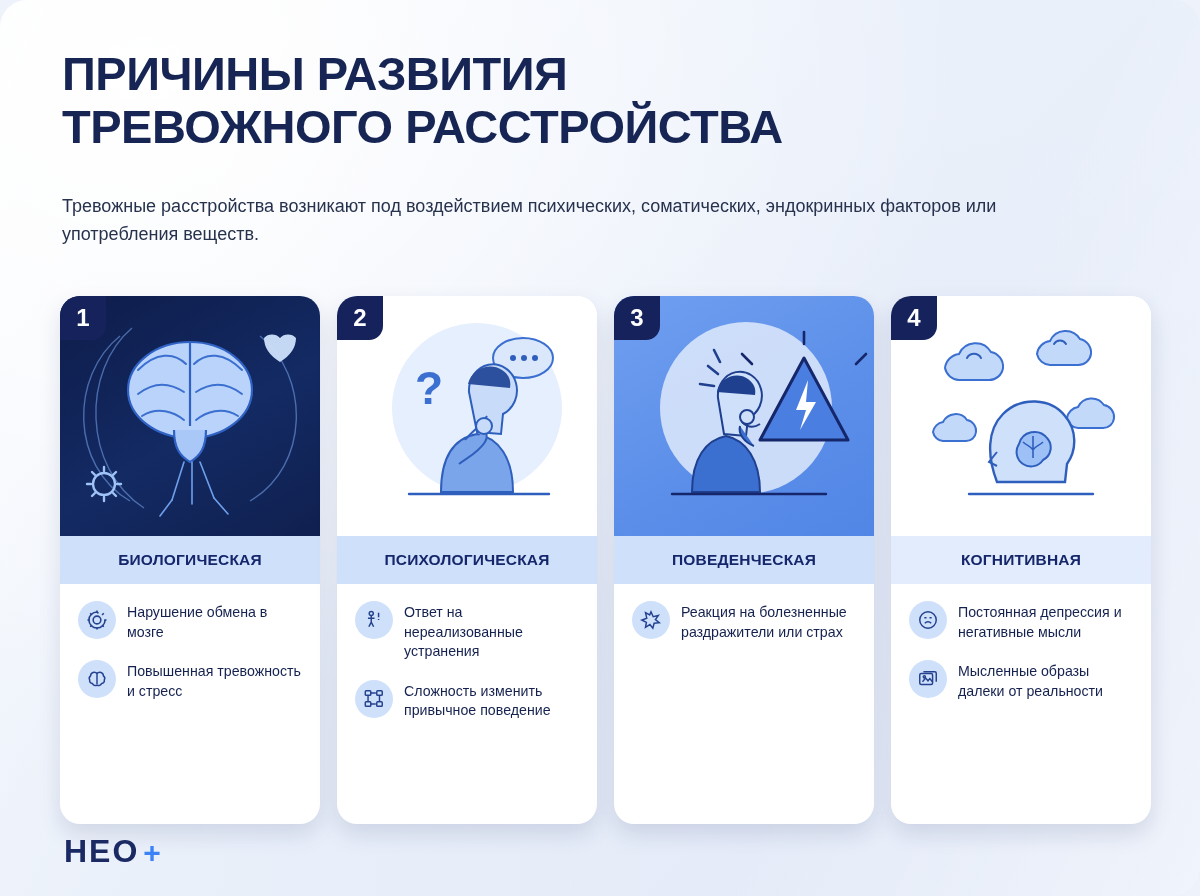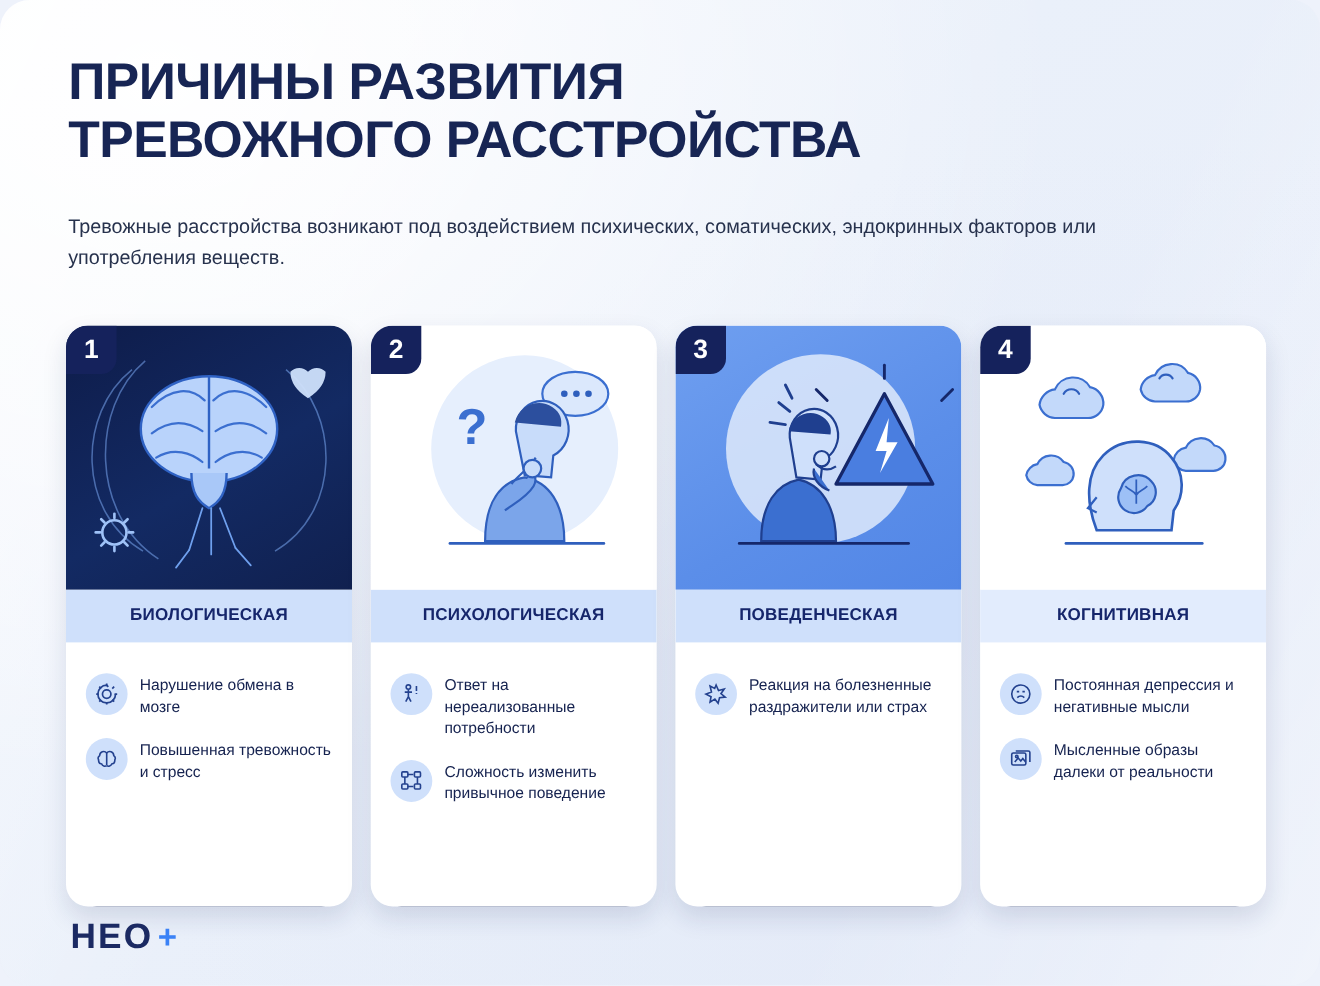--- a/index.html
+++ b/index.html
@@ -117,21 +117,21 @@
     font-weight: 700;
     letter-spacing: 0.2px;
     text-transform: uppercase;
     text-align: right;
     padding: 0 8px;
   }
   .band-light { background: #cfe0fb; }
   .band-lighter { background: #e2ecfd; }
 
   .points {
-    padding: 28px 16px 18px 18px;
+    padding: 17px 16px 18px 18px;
     display: flex;
     flex-direction: column;
     gap: 18px;
   }
   .point {
     display: flex;
     gap: 11px;
     align-items: flex-start;
   }
   .pt-icon {
@@ -286,21 +286,21 @@
         <div class="cat-band band-light">ПСИХОЛОГИЧЕСКАЯ</div>
         <div class="points">
           <div class="point">
             <span class="pt-icon">
               <svg width="22" height="22" viewBox="0 0 24 24" fill="none" stroke="#24428f" stroke-width="1.6">
                 <circle cx="9" cy="5" r="2.2"></circle>
                 <path d="M9 7.4 v7 M9 14.4 l-2.6 5 M9 14.4 l2.6 5 M5.4 10 h7.2"></path>
                 <path d="M17 4 v5 M17 11 v1"></path>
               </svg>
             </span>
-            <span class="pt-text">Ответ на нереализованные потребности</span>
+            <span class="pt-text">Ответ на нереализованные устранения</span>
           </div>
           <div class="point">
             <span class="pt-icon">
               <svg width="22" height="22" viewBox="0 0 24 24" fill="none" stroke="#24428f" stroke-width="1.6">
                 <rect x="2.5" y="3" width="6" height="5" rx="1"></rect>
                 <rect x="15" y="3" width="6" height="5" rx="1"></rect>
                 <rect x="2.5" y="15" width="6" height="5" rx="1"></rect>
                 <rect x="15" y="15" width="6" height="5" rx="1"></rect>
                 <path d="M8.5 5.5 H14 M8.5 17.5 H14 M5.5 8 V15 M18 8 V15"></path>
               </svg>

